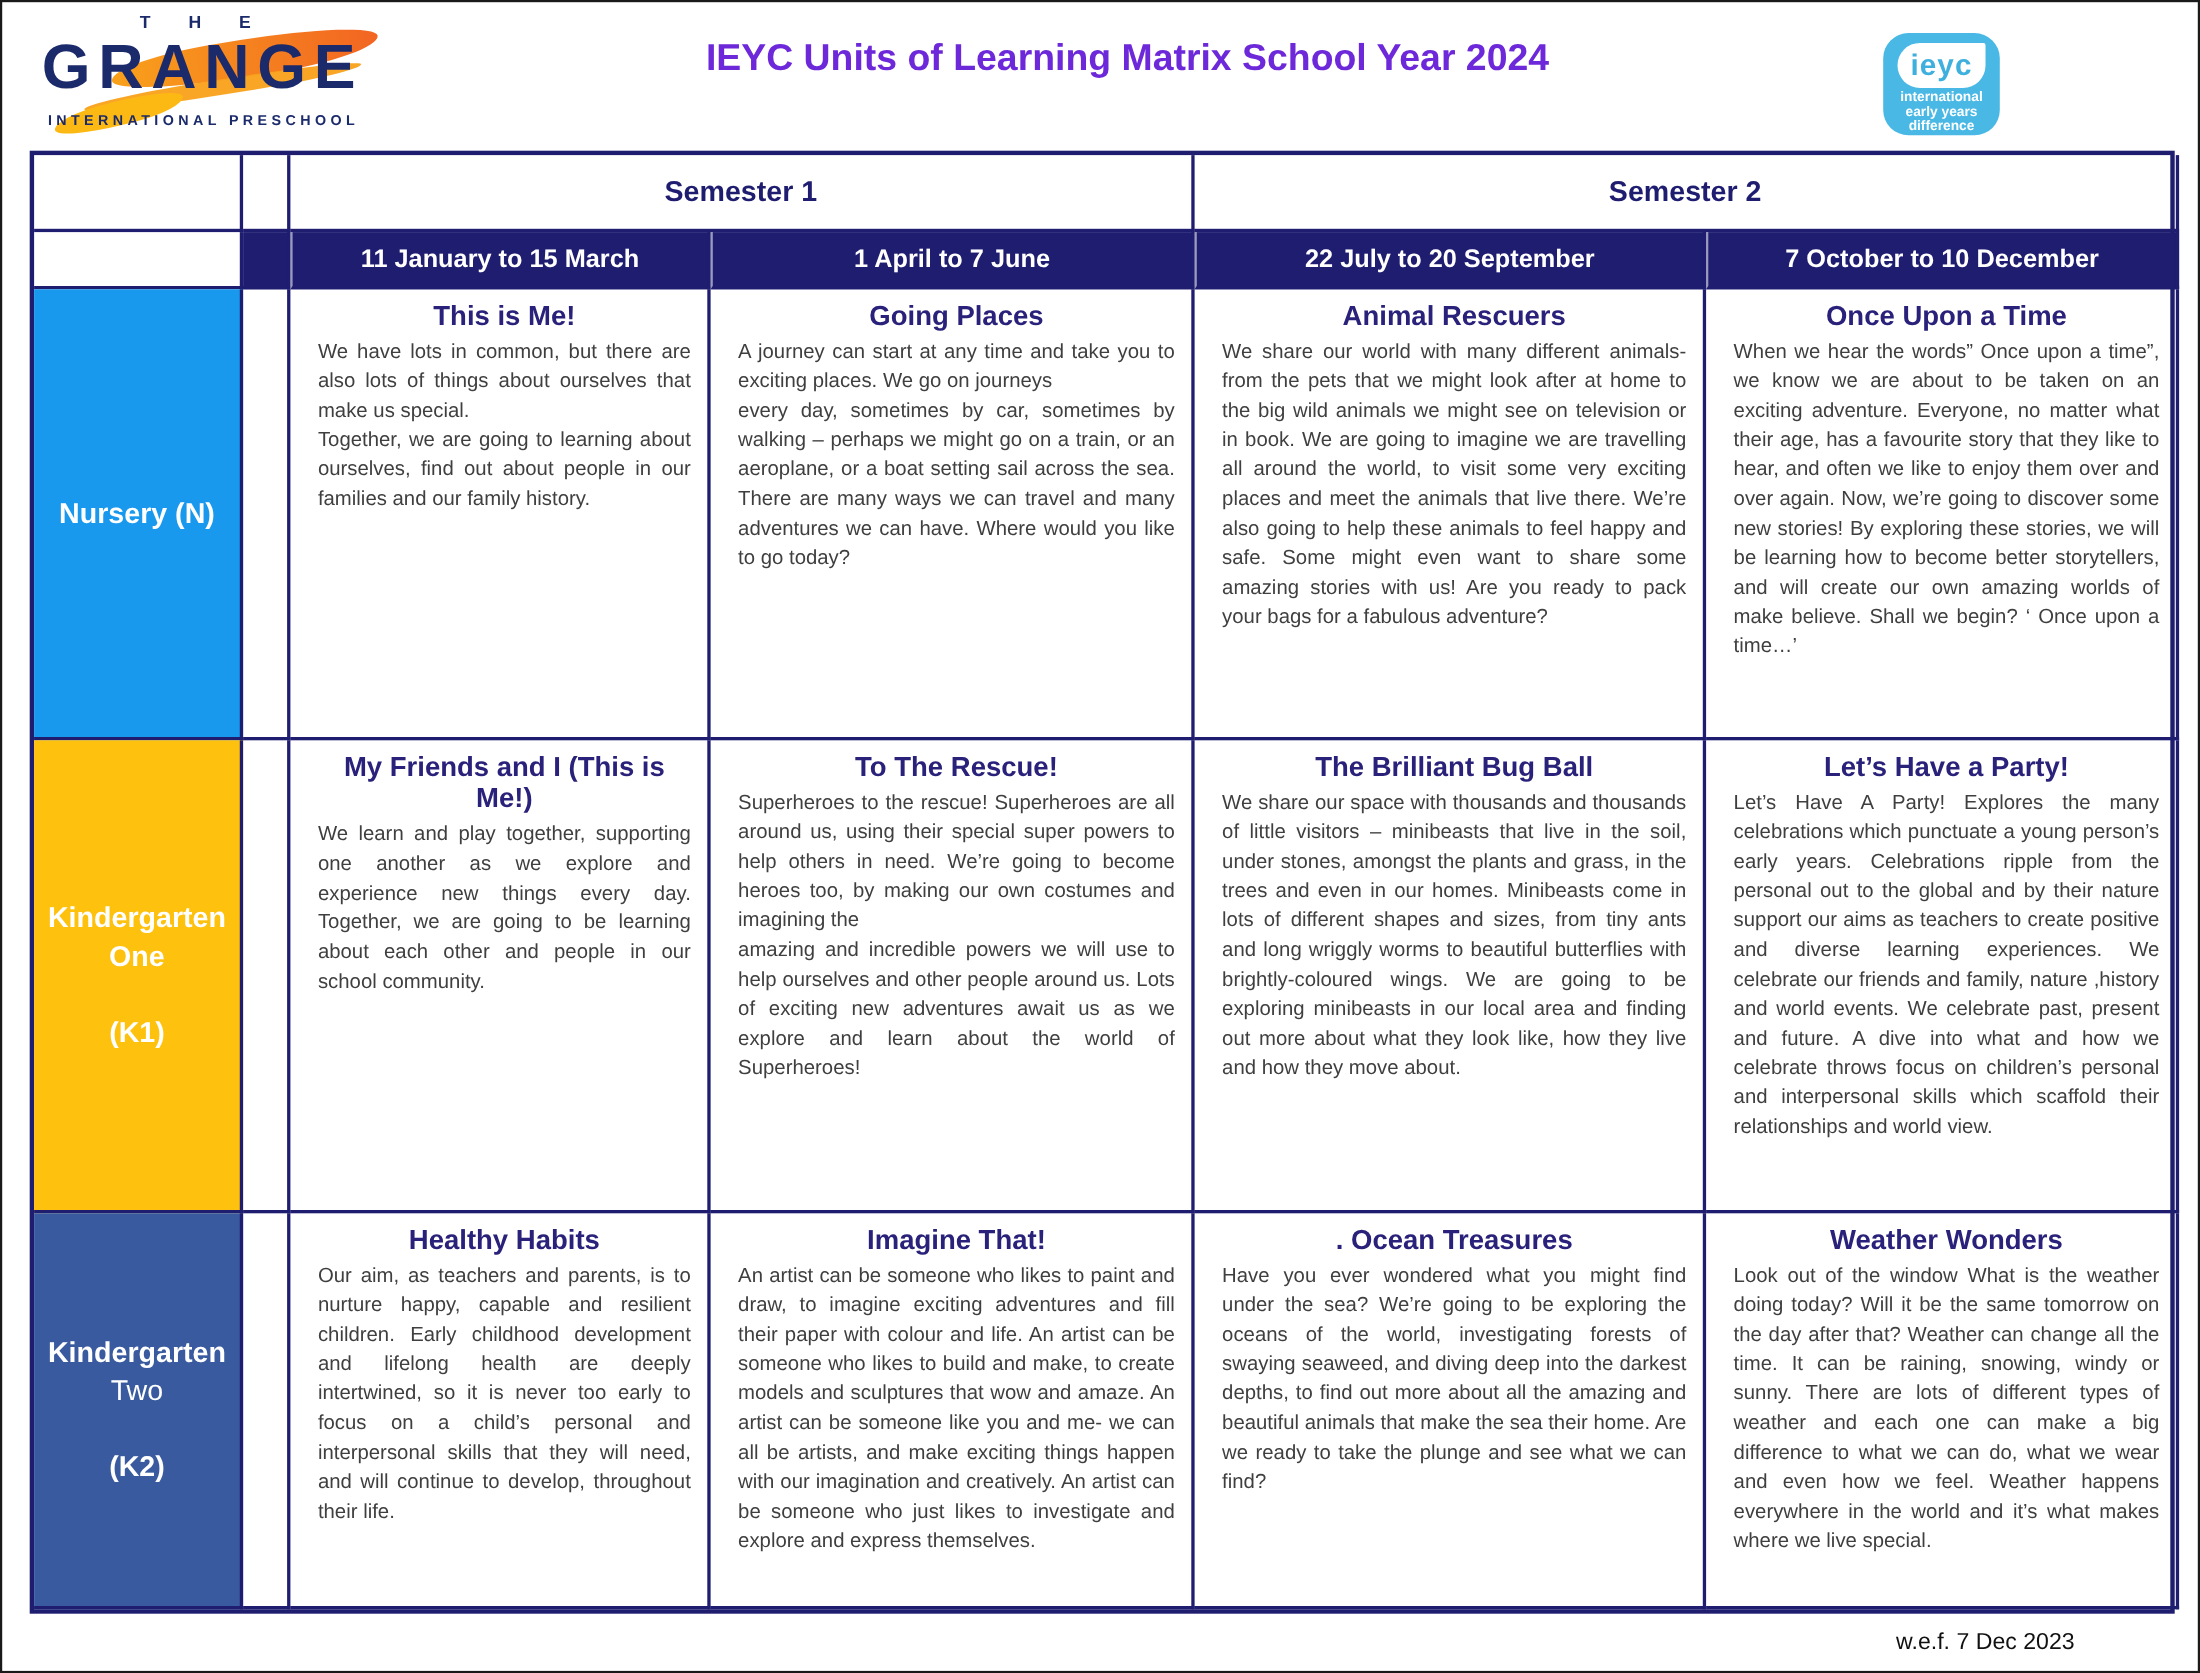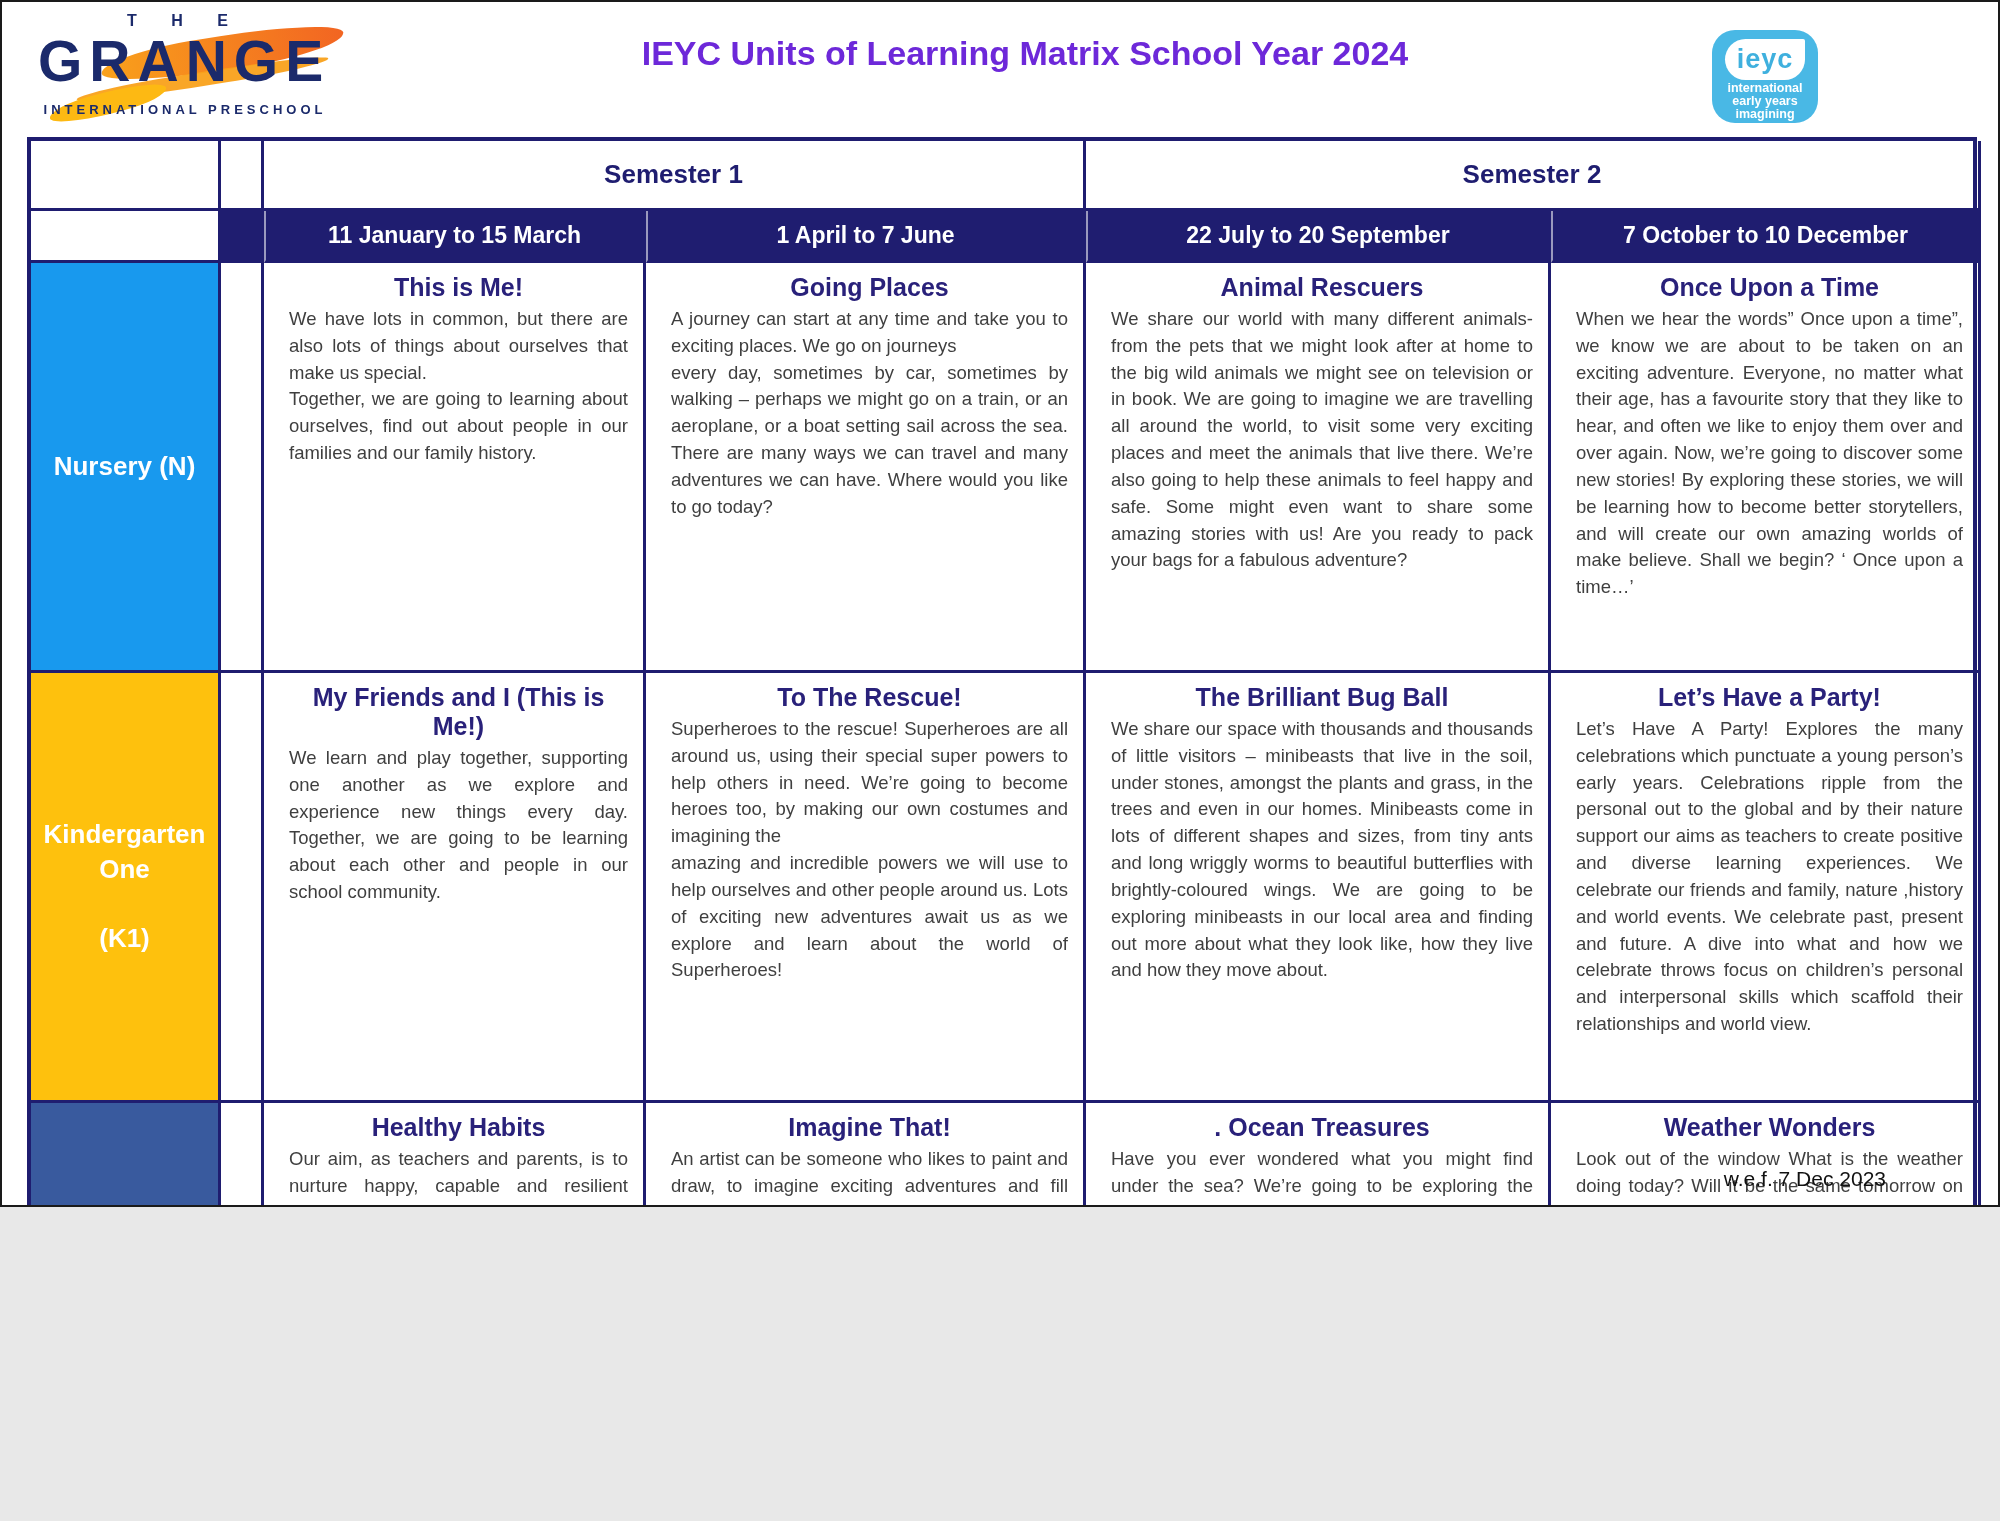--- a/index.html
+++ b/index.html
@@ -1,18 +1,18 @@
 <!DOCTYPE html>
 <html><head>
 <meta charset="utf-8">
 <style>
   * { margin:0; padding:0; box-sizing:border-box; }
   body { background:#e8e8e8; font-family:"Liberation Sans", sans-serif; }
   .page {
-    position:relative; width:2000px; height:1207px; background:#ffffff;
+    position:relative; width:2000px; height:1521px; background:#ffffff;
     border:2px solid #1a1a1a; margin:0 auto; overflow:hidden;
   }
 
   
   .grange-logo { position:absolute; left:28px; top:4px; width:310px; height:125px; }
   .stroke { position:absolute; border-radius:45% 55% 45% 55% / 60% 50% 60% 50%; }
   .stroke1 { left:70px; top:30px; width:245px; height:34px; background:linear-gradient(90deg,#F9A11B,#F26522); transform:rotate(-9deg); }
   .stroke2 { left:45px; top:66px; width:255px; height:14px; background:#F9A11B; transform:rotate(-9deg); opacity:.95; }
   .stroke3 { left:18px; top:86px; width:120px; height:22px; background:#FDB913; transform:rotate(-14deg); }
   .logo-the { position:absolute; left:25px; top:6px; width:260px; text-align:center;
@@ -76,21 +76,21 @@
 
   <div class="page-title">IEYC Units of Learning Matrix School Year 2024</div>
 
   <div class="ieyc-badge">
     <div class="ieyc-bubble">
       <span class="ieyc-acronym">ieyc</span>
     </div>
     <div class="ieyc-lines">
       <div>international</div>
       <div>early years</div>
-      <div>imagining</div>
+      <div>difference</div>
     </div>
   </div>
 
   <div class="matrix">
 
     <div class="cell"></div>
     <div class="cell"></div>
     <div class="cell sem">Semester 1</div>
     <div class="cell sem">Semester 2</div>
 

